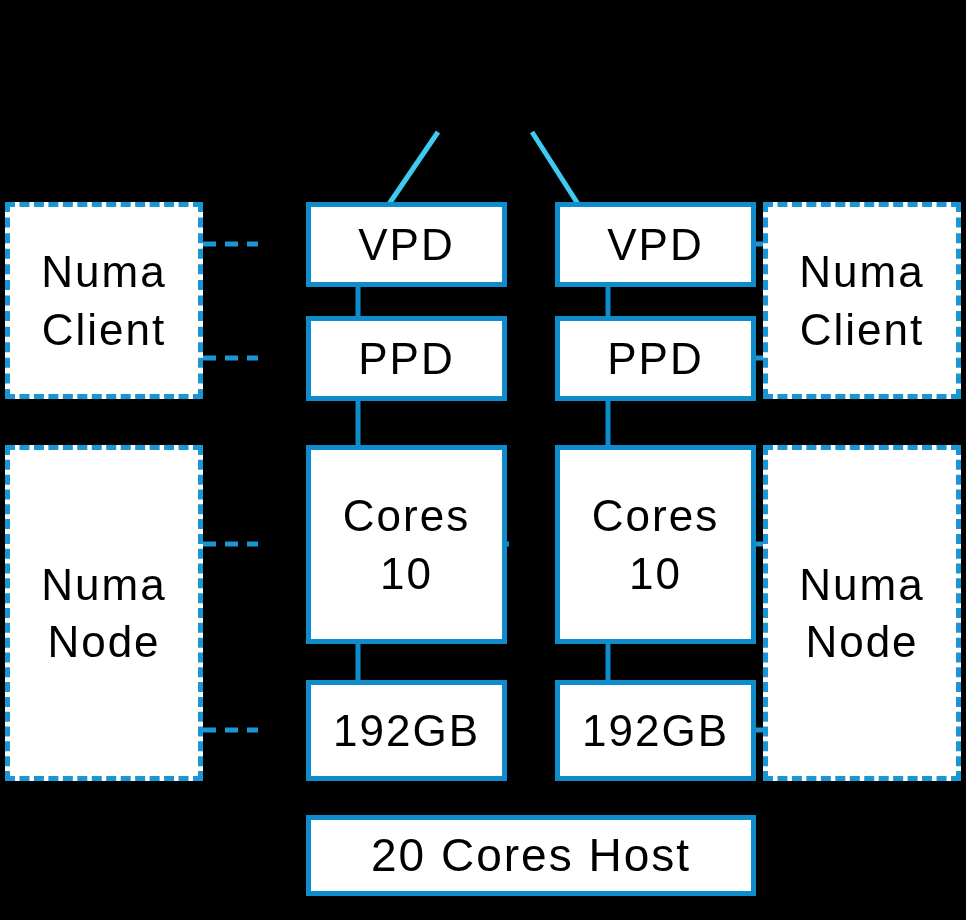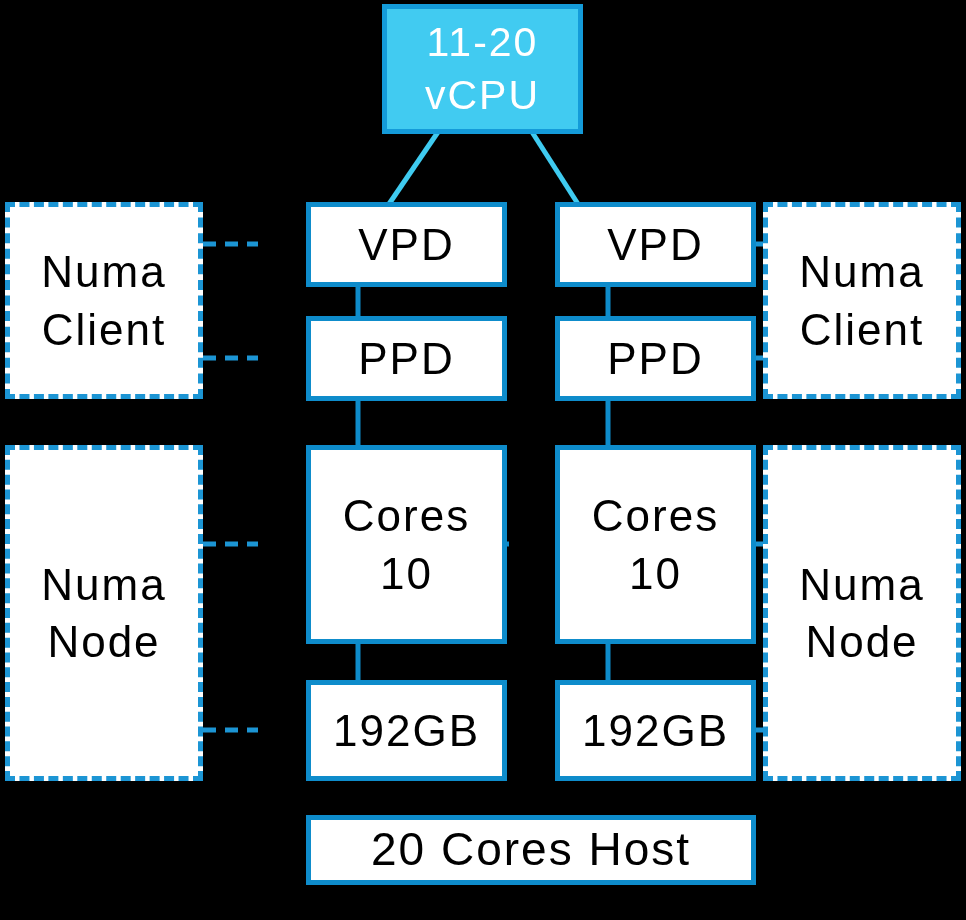--- a/index.html
+++ b/index.html
@@ -62,21 +62,21 @@
   .pos-ppd-left        {left:258px; top:316px; width:201px; height:85px;}
   .pos-ppd-right       {left:507px; top:316px; width:201px; height:85px;}
   .pos-numa-client-left{left:5px;   top:202px; width:198px; height:197px;}
   .pos-numa-client-right{left:763px;top:202px; width:198px; height:197px;}
   .pos-cores-left      {left:258px; top:445px; width:201px; height:199px;}
   .pos-cores-right     {left:507px; top:445px; width:201px; height:199px;}
   .pos-mem-left        {left:258px; top:680px; width:201px; height:101px;}
   .pos-mem-right       {left:507px; top:680px; width:201px; height:101px;}
   .pos-numa-node-left  {left:5px;   top:445px; width:198px; height:336px;}
   .pos-numa-node-right {left:763px; top:445px; width:198px; height:336px;}
-  .pos-host            {left:258px; top:815px; width:450px; height:70px; font-size:46px;}
+  .pos-host            {left:258px; top:815px; width:450px; height:81px; font-size:46px;}
 </style>
 </head>
 <body>
 
 <div class="stage">
 
   <svg class="wires" viewBox="0 0 966 920">
 
     <line class="wire-cyan" x1="438" y1="132" x2="389" y2="204"></line>
     <line class="wire-cyan" x1="532" y1="132" x2="578" y2="204"></line>
@@ -95,24 +95,20 @@
     <line class="wire-dashed" x1="203" y1="358" x2="258" y2="358"></line>
     <line class="wire-dashed" x1="203" y1="544" x2="258" y2="544"></line>
     <line class="wire-dashed" x1="203" y1="730" x2="258" y2="730"></line>
 
     <line class="wire-dashed" x1="708" y1="244" x2="763" y2="244"></line>
     <line class="wire-dashed" x1="708" y1="358" x2="763" y2="358"></line>
     <line class="wire-dashed" x1="708" y1="544" x2="763" y2="544"></line>
     <line class="wire-dashed" x1="708" y1="730" x2="763" y2="730"></line>
   </svg>
 
-  <div class="box vcpu pos-vcpu">
-    <span>11-20</span>
-    <span>vCPU</span>
-  </div>
 
   <div class="box dashed pos-numa-client-left">
     <span>Numa</span>
     <span>Client</span>
   </div>
   <div class="box dashed pos-numa-client-right">
     <span>Numa</span>
     <span>Client</span>
   </div>
 

